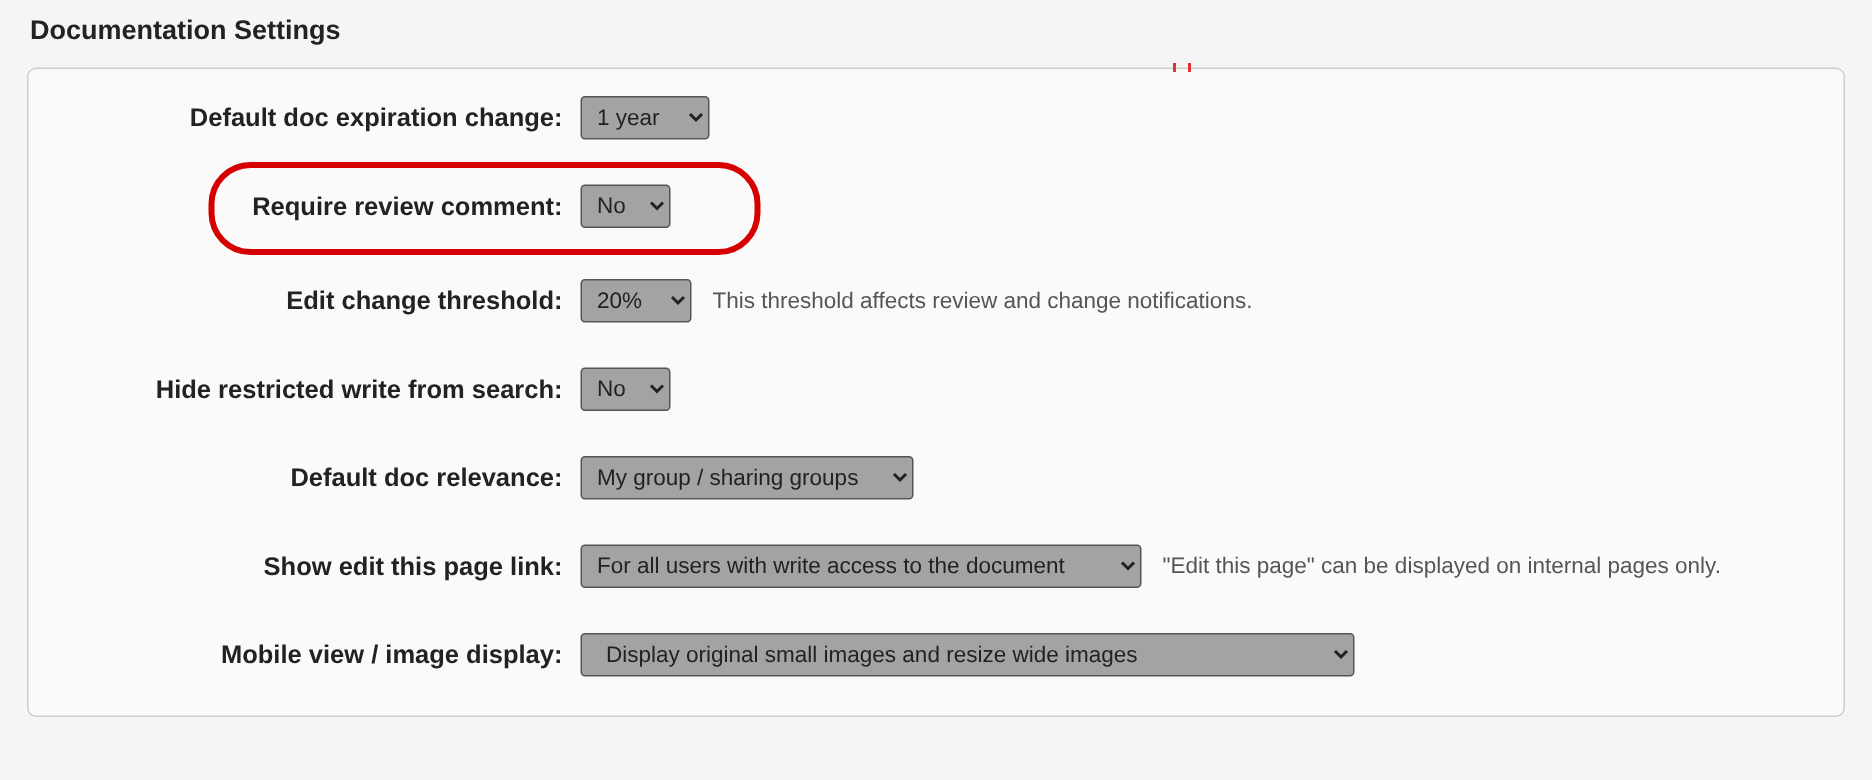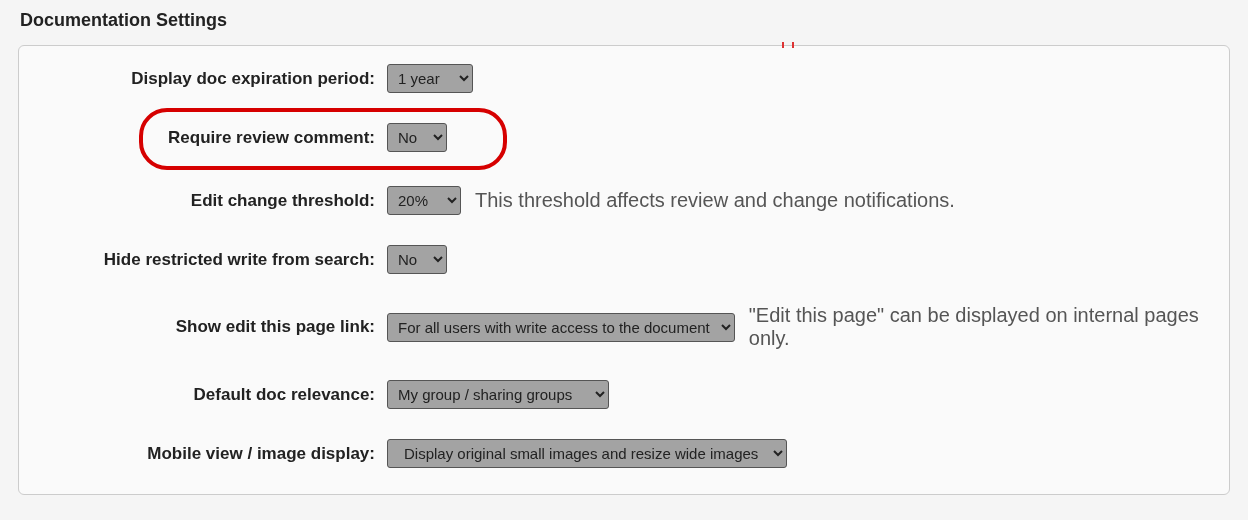--- a/index.html
+++ b/index.html
@@ -68,21 +68,21 @@
     font-family: Arial, Helvetica, sans-serif;
     font-size: 15px;
     padding: 4px 6px;
     border: 1px solid #555;
     border-radius: 3px;
     background: #a3a3a3;
     color: #222;
   }
   .hint {
     color: #555;
-    font-size: 20px;
+    font-size: 15px;
   }
   
   .highlight-oval {
     position: absolute;
     left: 100px;
     top: -15px;
     width: 360px;
     height: 54px;
     border: 4px solid #d60000;
     border-radius: 28px;
@@ -93,21 +93,21 @@
 </style>
 </head>
 <body>
 
 <div class="page">
   <h2 class="page-title">Documentation Settings</h2>
 
   <div class="panel">
 
     <div class="row">
-      <div class="label">Display doc expiration period:</div>
+      <div class="label">Default doc expiration change:</div>
       <div class="field">
         <select style="width:86px;">
           <option>1 year</option>
         </select>
       </div>
     </div>
 
     <div class="row req-review">
       <div class="highlight-oval"></div>
       <div class="label">Require review comment:</div>
@@ -131,41 +131,41 @@
     <div class="row">
       <div class="label">Hide restricted write from search:</div>
       <div class="field">
         <select style="width:60px;">
           <option>No</option>
         </select>
       </div>
     </div>
 
     <div class="row">
+      <div class="label">Default doc relevance:</div>
+      <div class="field">
+        <select style="width:222px;">
+          <option>My group / sharing groups</option>
+        </select>
+      </div>
+    </div>
+
+    <div class="row">
       <div class="label">Show edit this page link:</div>
       <div class="field">
         <select style="width:374px;">
           <option>For all users with write access to the document</option>
         </select>
         <span class="hint">"Edit this page" can be displayed on internal pages only.</span>
       </div>
     </div>
 
     <div class="row">
-      <div class="label">Default doc relevance:</div>
-      <div class="field">
-        <select style="width:222px;">
-          <option>My group / sharing groups</option>
-        </select>
-      </div>
-    </div>
-
-    <div class="row">
       <div class="label">Mobile view / image display:</div>
       <div class="field">
-        <select style="width:400px;padding-left:12px;">
+        <select style="width:516px;padding-left:12px;">
           <option>Display original small images and resize wide images</option>
         </select>
       </div>
     </div>
 
   </div>
 </div>
 
 </body></html>

